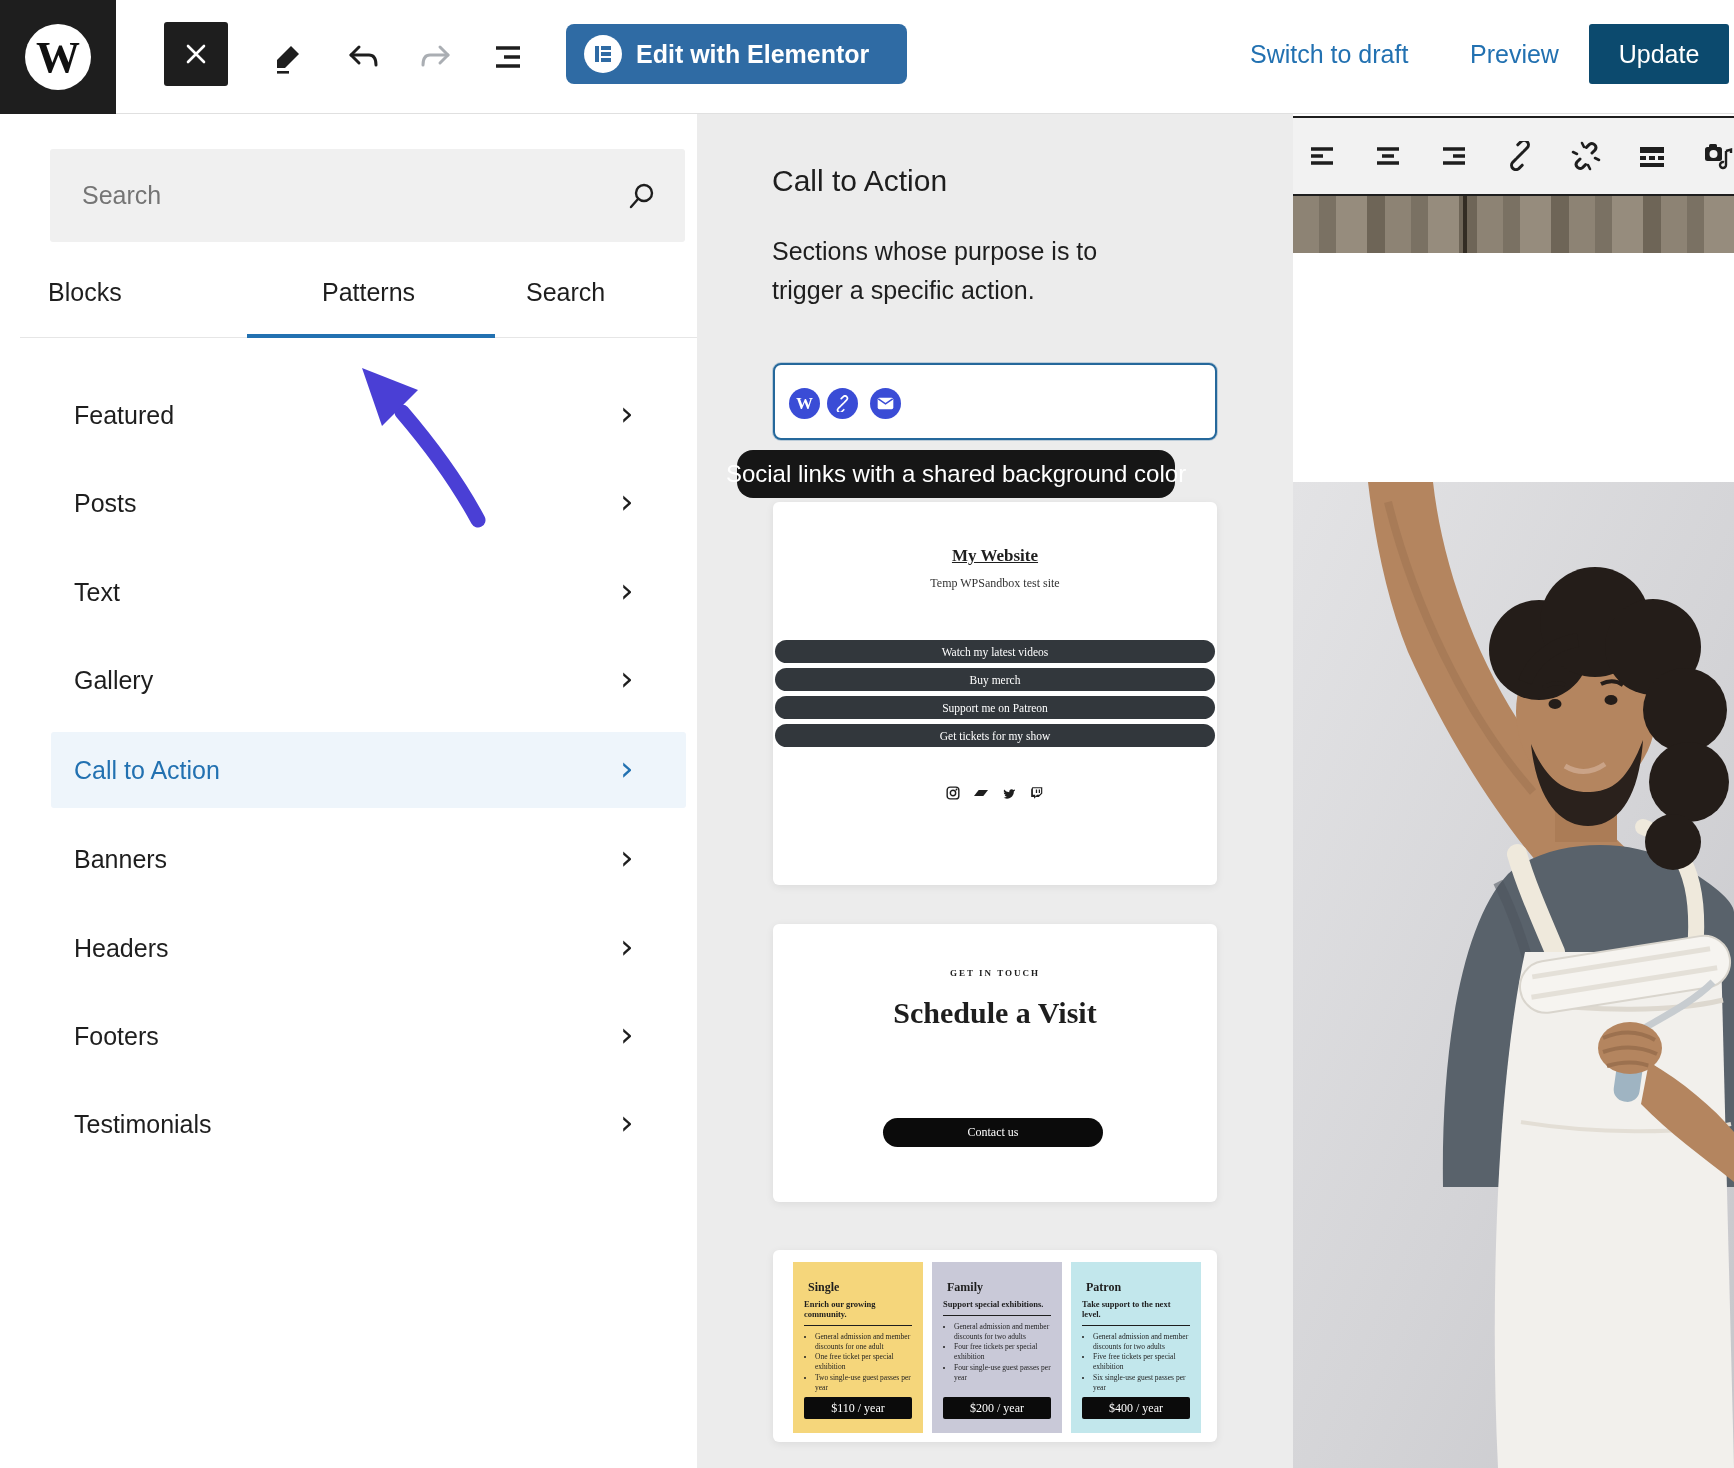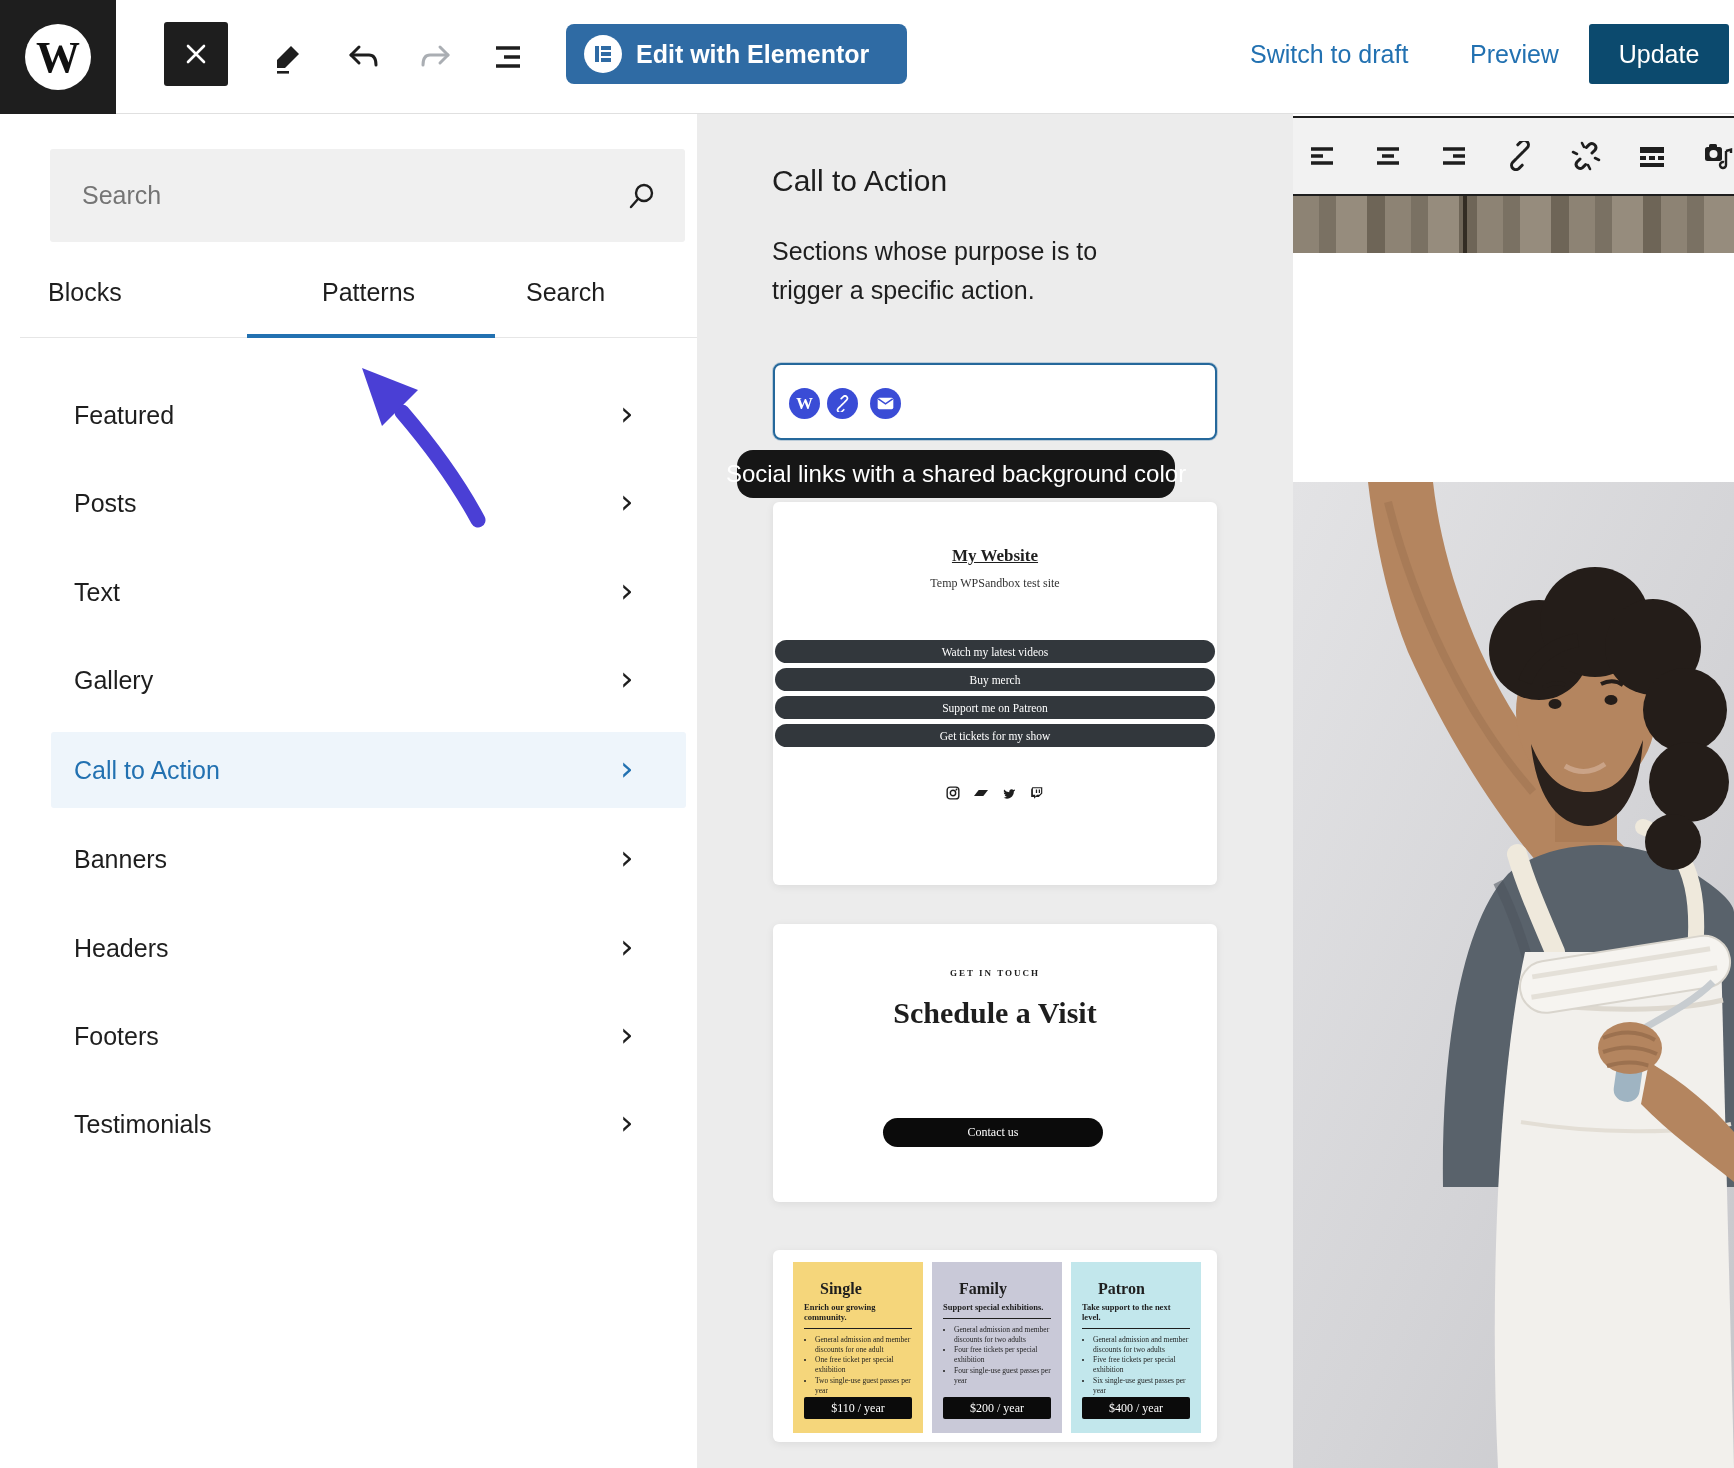--- a/index.html
+++ b/index.html
@@ -54,21 +54,21 @@
   .bio-pill{position:absolute;left:2px;width:440px;height:23px;background:#32373c;border-radius:12px;color:#fff;
             font-size:11.5px;display:flex;align-items:center;justify-content:center;font-family:"Liberation Serif",serif;}
   .bio-socials{position:absolute;left:0;top:284px;width:100%;display:flex;justify-content:center;gap:14px;}
   .card-visit{top:810px;height:278px;font-family:"Liberation Serif",serif;}
   .visit-kicker{position:absolute;left:0;top:44px;width:100%;text-align:center;font-size:9px;font-weight:bold;letter-spacing:2px;}
   .visit-title{position:absolute;left:0;top:72px;width:100%;text-align:center;font-size:30px;font-weight:bold;}
   .visit-btn{position:absolute;left:110px;top:194px;width:220px;height:29px;background:#0b0b0b;border-radius:15px;color:#fff;
              font-size:12px;display:flex;align-items:center;justify-content:center;font-family:"Liberation Serif",serif;}
   .card-pricing{top:1136px;height:192px;}
   .pcol{position:absolute;top:12px;width:130px;height:171px;box-sizing:border-box;padding:10px 11px;font-family:"Liberation Serif",serif;}
-  .pcol h4{margin:8px 16px 4px;font-size:16px;}
+  .pcol h4{margin:8px 4px 4px;font-size:12px;}
   .pcol .sub{font-size:8.5px;font-weight:bold;margin:0 0 6px;}
   .pcol .div{border-top:1px solid #1e1e1e;margin:4px 0 6px;}
   .pcol ul{margin:0;padding-left:11px;font-size:7.5px;line-height:1.35;}
   .pcol .price{position:absolute;left:11px;right:11px;bottom:14px;height:22px;background:#0b0b0b;border-radius:2px;color:#fff;
                font-size:12px;display:flex;align-items:center;justify-content:center;}
 
   
   .blk-toolbar{left:1293px;top:116px;width:441px;height:80px;background:#f2f2f2;border-top:2px solid #1e1e1e;border-bottom:2px solid #1e1e1e;
                box-sizing:border-box;display:flex;align-items:center;gap:36px;padding-left:14px;overflow:hidden;}
   .blk-ic{width:30px;height:30px;flex:0 0 auto;cursor:pointer;}

